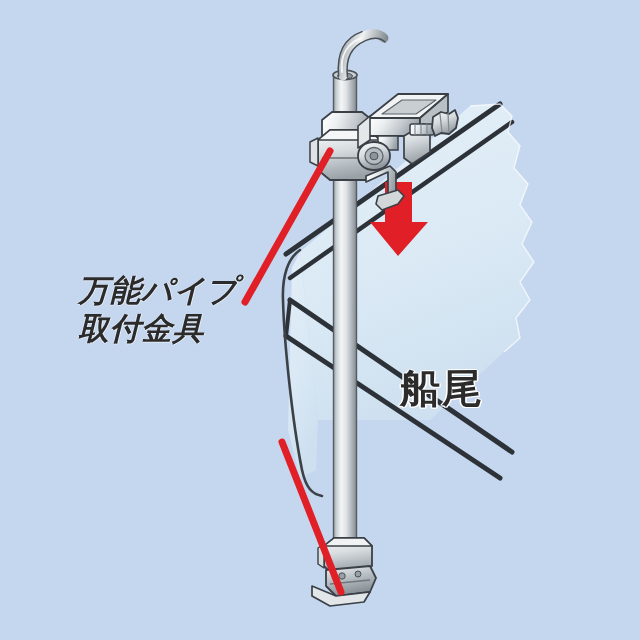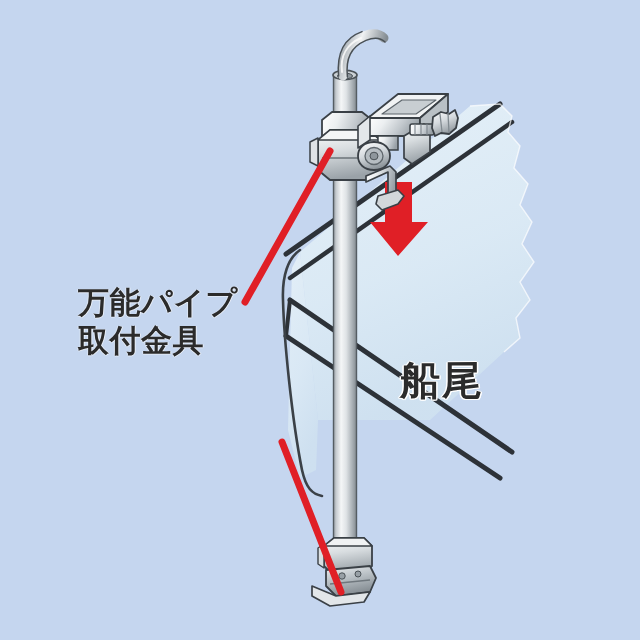--- a/index.html
+++ b/index.html
@@ -32,29 +32,30 @@
     letter-spacing: 0.5px;
     line-height: 1.22;
     white-space: nowrap;
     text-shadow:
        1px  0   0 rgba(255,255,255,0.55),
       -1px  0   0 rgba(255,255,255,0.35),
        0    1px 0 rgba(255,255,255,0.45);
   }
   #label-universal-pipe {
     left: 78px;
-    top: 284px;
+    top: 272px;
+    font-style: italic;
   }
   #label-transducer {
     left: 154px;
     top: 398px;
   }
   #label-stern {
     left: 400px;
-    top: 356px;
+    top: 364px;
     font-size: 40px;
     font-weight: 700;
     letter-spacing: 2px;
     text-shadow:
        1.4px 0 0 #ffffff,
       -1.4px 0 0 #ffffff,
        0 1.4px 0 #ffffff,
        0 -1.4px 0 #ffffff,
        1px 1px 0 #ffffff,
       -1px 1px 0 #ffffff;

